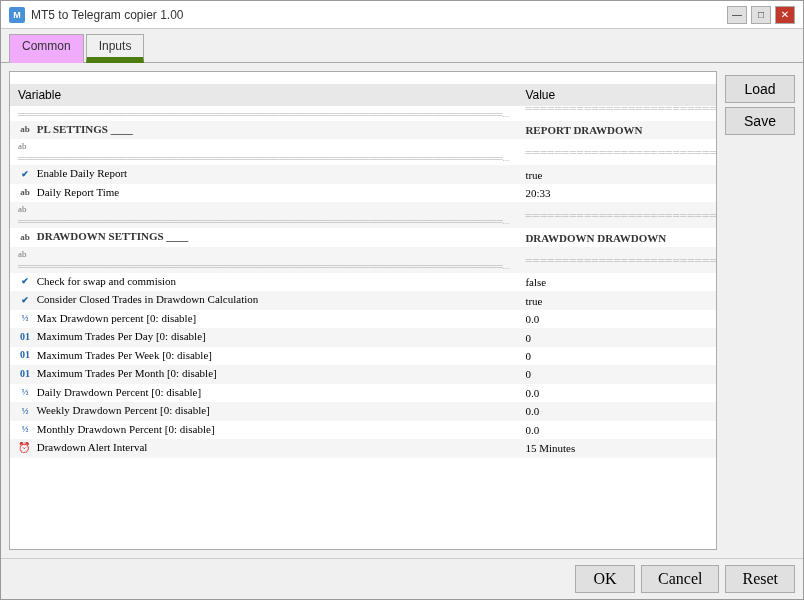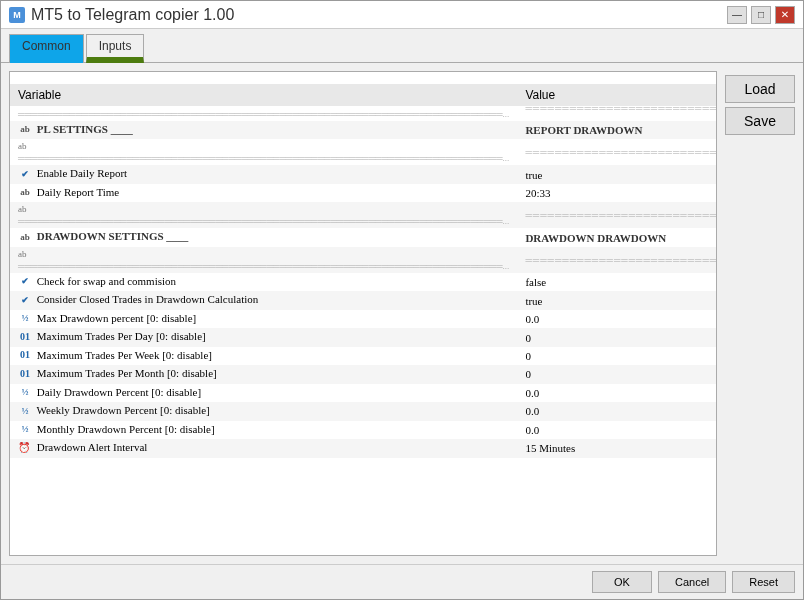--- a/index.html
+++ b/index.html
@@ -42,21 +42,21 @@
       background: #4a90d9;
       border-radius: 2px;
       display: flex;
       align-items: center;
       justify-content: center;
       color: white;
       font-size: 9px;
       font-weight: bold;
     }
     .title-text {
-      font-size: 16px;
+      font-size: 12px;
       color: #333;
     }
     .title-controls {
       display: flex;
       gap: 4px;
     }
     .title-btn {
       width: 20px;
       height: 18px;
       background: #e0e0e0;
@@ -70,21 +70,21 @@
     }
     .title-btn.close { background: #c0392b; color: white; }
     .tab-bar {
       background: #f0f0f0;
       padding: 4px 8px 0;
       display: flex;
       border-bottom: 1px solid #aaa;
     }
     .tab {
       padding: 4px 12px;
-      background: #0ea5e9;
+      background: #f0abfc;
       border: 1px solid #aaa;
       border-bottom: none;
       cursor: pointer;
       font-size: 12px;
       color: #333;
       margin-right: 2px;
       position: relative;
       top: 1px;
     }
     .tab.active {
@@ -171,23 +171,24 @@
       padding: 6px 8px;
       border-top: 1px solid #ccc;
       gap: 6px;
       background: #f0f0f0;
     }
     .bottom-btn {
       padding: 4px 16px;
       background: #e0e0e0;
       border: 1px solid #aaa;
       cursor: pointer;
-      font-size: 11px;
+      font-size: 16px;
       min-width: 60px;
       text-align: center;
+      font-family: Liberation Serif, serif;
     }
     .dashed-row td {
       font-size: 9px;
       color: #888;
       letter-spacing: 1px;
       padding: 1px 8px;
       height: 14px;
     }
     .section-header td {
       font-weight: bold;

